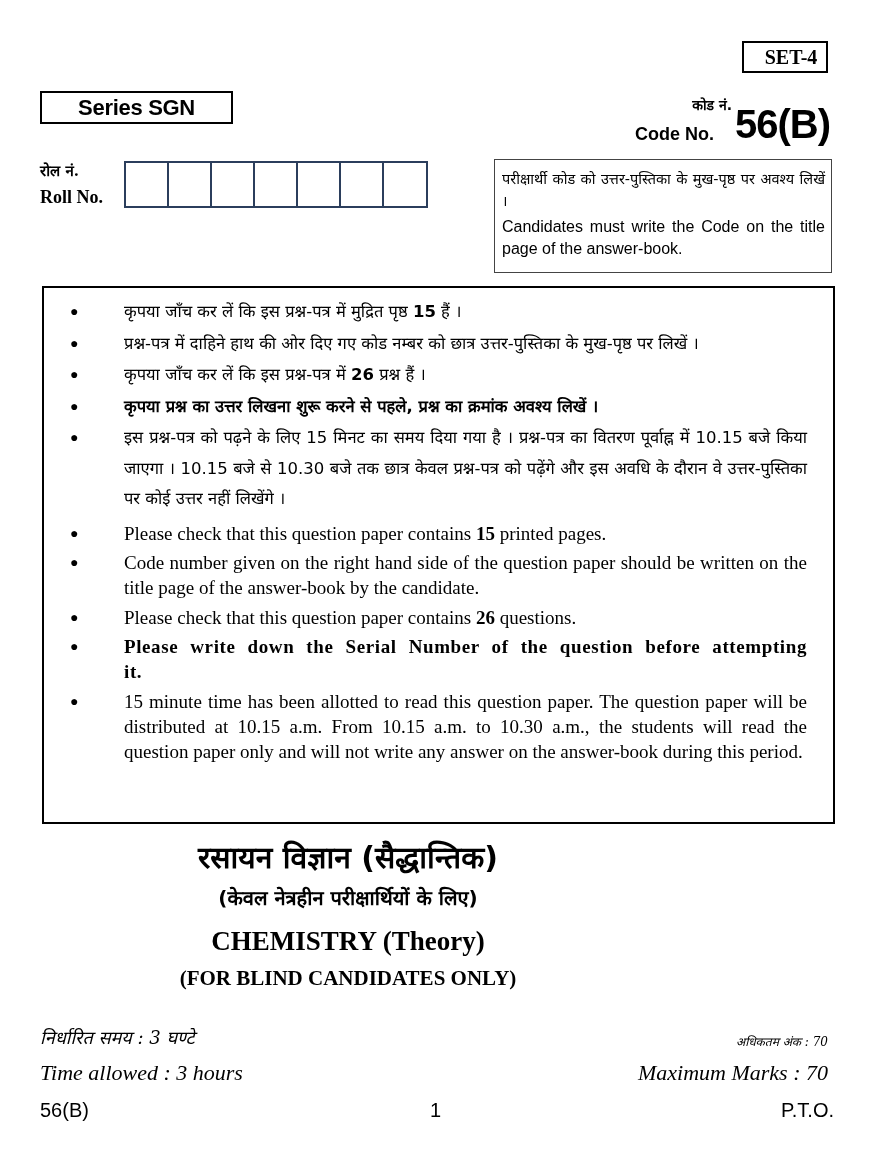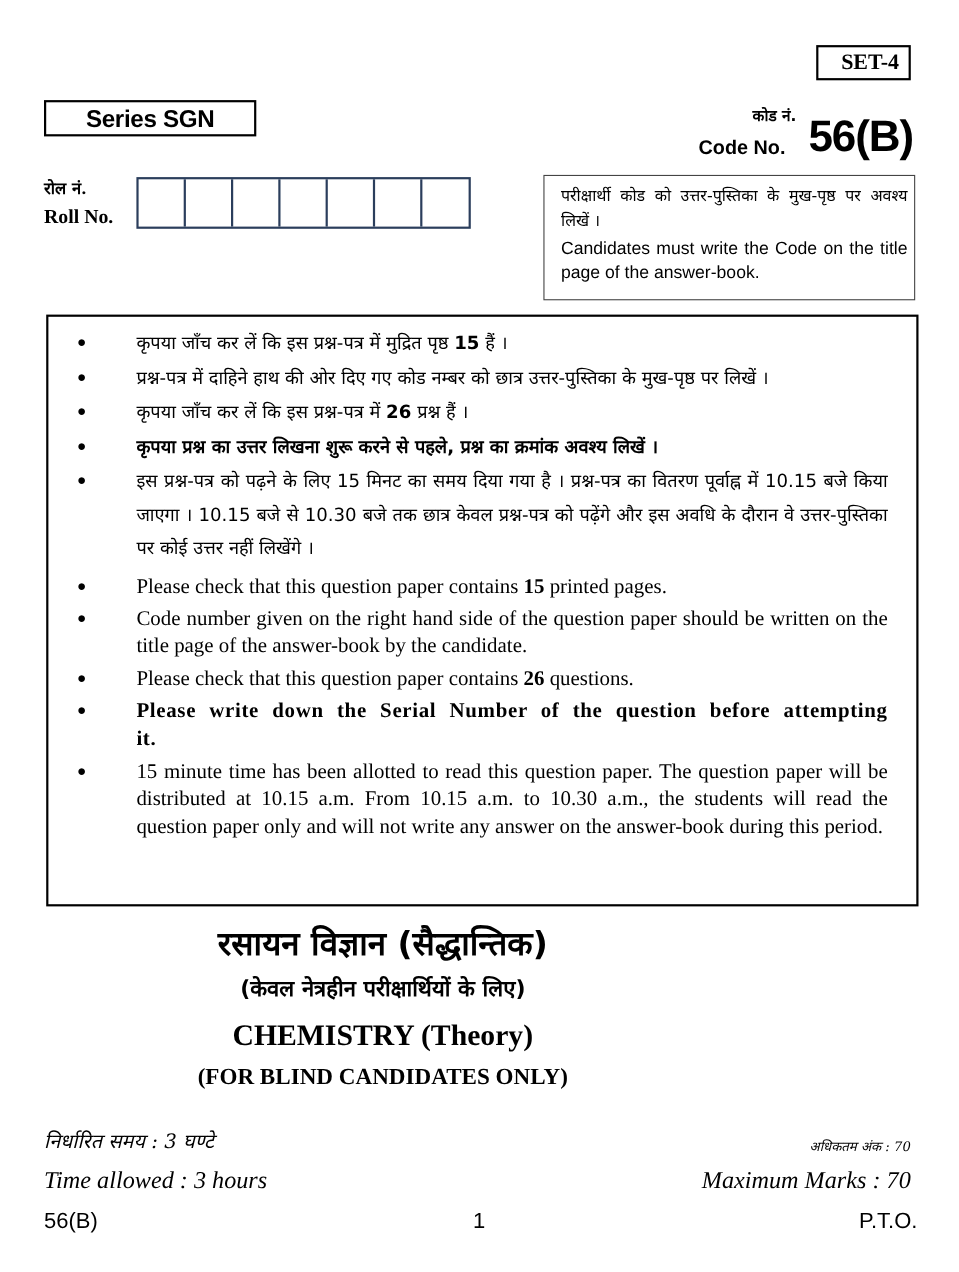--- a/index.html
+++ b/index.html
@@ -3,31 +3,31 @@
   <meta charset="utf-8">
   <style>
     html, body { margin: 0; padding: 0; background: #ffffff; }
     body { width: 872px; height: 1156px; position: relative; overflow: hidden; color: #000; }
     .abs { position: absolute; }
 
     #set-box { left: 742px; top: 41px; width: 86px; height: 32px; border: 2px solid #000; box-sizing: border-box;
       font-family: "Liberation Serif", serif; font-weight: bold; font-size: 20px; text-align: center; line-height: 28px; padding-left: 12px; }
     #series-box { left: 40px; top: 91px; width: 193px; height: 33px; border: 2px solid #000; box-sizing: border-box;
       font-family: "Liberation Sans", sans-serif; font-weight: bold; font-size: 22px; text-align: center; line-height: 29px; letter-spacing: -0.3px; }
-    #code-hindi { right: 148px; top: 95px; font-family: "DejaVu Sans", sans-serif; font-weight: bold; font-size: 14px; }
+    #code-hindi { right: 140px; top: 95px; font-family: "DejaVu Sans", sans-serif; font-weight: bold; font-size: 14px; }
     #code-label { right: 158px; top: 124px; font-family: "Liberation Sans", sans-serif; font-weight: bold; font-size: 18px; }
     #code-value { right: 42px; top: 100px; font-family: "Liberation Sans", sans-serif; font-weight: bold; font-size: 40px; line-height: 48px; letter-spacing: -1px; }
 
     #roll-hindi { left: 40px; top: 160px; font-family: "DejaVu Serif", serif; font-size: 15px; font-weight: bold; }
     #roll-label { left: 40px; top: 187px; font-family: "Liberation Serif", serif; font-size: 18px; font-weight: bold; }
     #roll-boxes { left: 124px; top: 161px; display: flex; border: 2.5px solid #2b3e5c; box-sizing: border-box; height: 47px; }
     .roll-cell { width: 43px; height: 100%; border-right: 2.5px solid #2b3e5c; box-sizing: border-box; }
     .roll-cell:last-child { border-right: none; width: 42px; }
 
-    #code-note { left: 494px; top: 159px; width: 338px; height: 114px; border: 1px solid #444; box-sizing: border-box; padding: 8px 6px 0 15px; }
+    #code-note { left: 494px; top: 159px; width: 338px; height: 114px; border: 1px solid #444; box-sizing: border-box; padding: 8px 6px 0 7px; }
     #code-note .hi { font-family: "DejaVu Sans", sans-serif; font-size: 14.5px; line-height: 22px; text-align: justify; text-align-last: left; }
     #code-note .en { font-family: "Liberation Sans", sans-serif; font-size: 16px; line-height: 22px; margin-top: 4px; text-align: justify; text-align-last: left; }
 
     #instr { left: 42px; top: 286px; width: 793px; height: 538px; border: 2px solid #000; box-sizing: border-box; padding: 9px 26px 0 24px; }
     .ins { display: flex; align-items: flex-start; }
     .bullet { width: 38px; flex: none; font-size: 14px; line-height: 26px; padding-left: 2px; }
     .ins-text { flex: 1; text-align: justify; text-align-last: left; margin-left: 16px; }
     .ins-hi .ins-text { font-family: "DejaVu Sans", sans-serif; font-size: 16.5px; line-height: 30.5px; }
     .ins-hi .bullet { line-height: 30px; }
     .ins-en .ins-text { font-family: "Liberation Serif", "DejaVu Serif", serif; font-size: 19px; line-height: 25px; }

